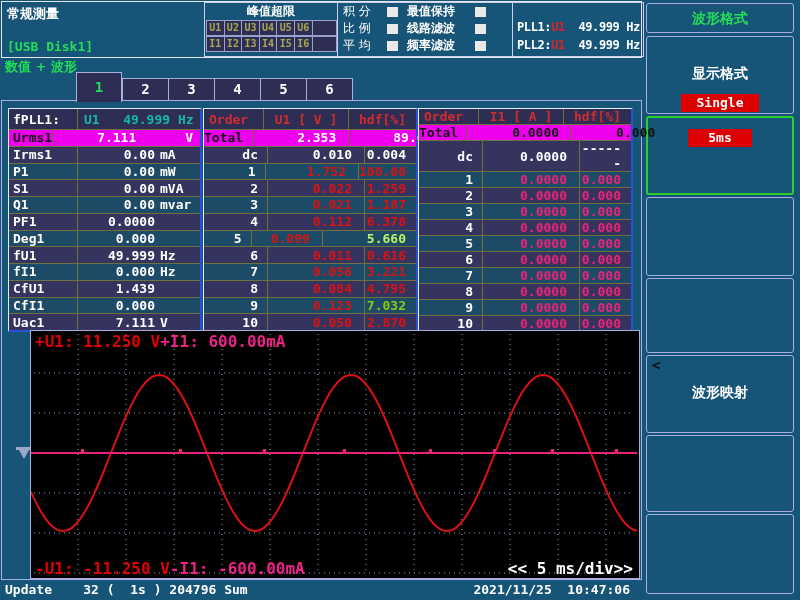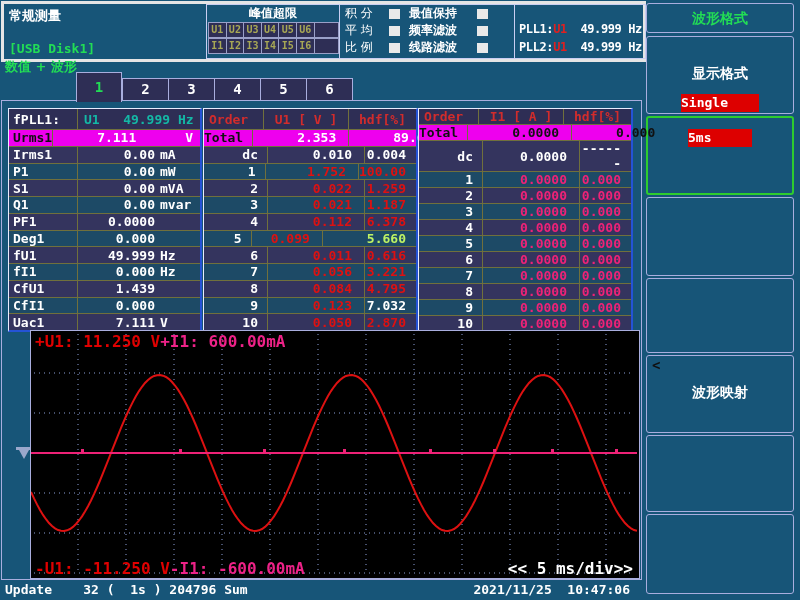--- a/index.html
+++ b/index.html
@@ -5,21 +5,21 @@
   html,body{margin:0;padding:0;}
   body{
     width:800px;height:600px;position:relative;overflow:hidden;
     background:#175578;
     font-family:"DejaVu Sans Mono","Liberation Mono",monospace;
     font-weight:bold;
     -webkit-font-smoothing:none;
   }
 
   
-  .header-box{position:absolute;left:1px;top:1px;width:639px;height:55px;border:3px solid #e5e5e5;}
+  .header-box{position:absolute;left:1px;top:1px;width:639px;height:55px;border:1px solid #e5e5e5;}
   .hdr-title{position:absolute;left:5px;top:3px;font-size:13px;color:#fff;}
   .hdr-storage{position:absolute;left:5px;top:37px;font-size:13px;color:#22dd55;}
   .peak-box{position:absolute;left:202px;top:0px;width:132px;height:53px;border:1px solid #c9cef2;}
   .peak-title{text-align:center;font-size:12px;color:#fff;height:17px;line-height:17px;}
   .chan-row{display:flex;height:16px;padding-left:1px;}
   .chan-cell{width:17px;height:14px;background:#2e2e55;border:1px solid #9aa0c8;border-left:none;
     font-size:10px;line-height:13px;text-align:center;color:#a8a855;}
   .chan-cell:first-child{border-left:1px solid #9aa0c8;}
   .chan-cell.blank{width:24px;}
   .chk-box{position:absolute;left:335px;top:0px;width:174px;height:53px;border:1px solid #c9cef2;}
@@ -77,21 +77,21 @@
     border-left:5px solid transparent;border-right:5px solid transparent;border-top:9px solid #9aa8cc;}
 
   
   .status-left{position:absolute;left:5px;top:582px;font-size:13px;color:#fff;white-space:pre;}
   .status-right{position:absolute;right:170px;top:582px;font-size:13px;color:#fff;white-space:pre;}
 
   
   .side-panel{position:absolute;left:646px;width:148px;border:1px solid #a9aede;border-radius:3px;box-sizing:border-box;}
   .side-title{color:#22dd55;text-align:center;font-size:14px;font-family:"DejaVu Sans",sans-serif;font-weight:bold;}
   .side-label{color:#fff;text-align:center;font-size:14px;font-family:"DejaVu Sans",sans-serif;font-weight:bold;}
-  .badge{margin:11px auto 13px;background:#dd0000;color:#fff;font-size:13px;height:18px;line-height:18px;}
+  .badge{margin:11px auto 13px;background:#dd0000;color:#fff;text-align:center;font-size:13px;height:18px;line-height:18px;}
   .side-panel.selected{border:2px solid #2ecc2e;}
   .side-arrow{position:absolute;left:5px;top:1px;color:#101010;font-size:14px;}
 </style>
 </head>
 <body>
 
 <div class="header-box">
   <div class="hdr-title">常规测量</div>
   <div class="hdr-storage">[USB Disk1]</div>
 
@@ -118,29 +118,29 @@
   </div>
 
   <div class="chk-box">
     <div class="chk-row">
       <span class="chk-l1">积 分</span>
       <span class="chk-sq"></span>
       <span class="chk-l2">最值保持</span>
       <span class="chk-sq last"></span>
     </div>
     <div class="chk-row">
+      <span class="chk-l1">比 例</span>
+      <span class="chk-sq"></span>
+      <span class="chk-l2">线路滤波</span>
+      <span class="chk-sq last"></span>
+    </div>
+    <div class="chk-row">
       <span class="chk-l1">平 均</span>
       <span class="chk-sq"></span>
       <span class="chk-l2">频率滤波</span>
-      <span class="chk-sq last"></span>
-    </div>
-    <div class="chk-row">
-      <span class="chk-l1">比 例</span>
-      <span class="chk-sq"></span>
-      <span class="chk-l2">线路滤波</span>
       <span class="chk-sq last"></span>
     </div>
   </div>
 
   <div class="pll-box">
     <div class="pll-line" style="top:17px;"><span>PLL1:</span><span class="pll-chan">U1</span><span>  49.999 Hz</span></div>
     <div class="pll-line" style="top:35px;"><span>PLL2:</span><span class="pll-chan">U1</span><span>  49.999 Hz</span></div>
   </div>
 </div>
 
@@ -276,21 +276,21 @@
       <span class="h-h" style="color: rgb(221, 17, 17);">3.221</span>
     </div>
     <div class="trow indigo">
       <span class="h-order">8</span>
       <span class="h-v" style="color: rgb(221, 17, 17);">0.084</span>
       <span class="h-h" style="color: rgb(221, 17, 17);">4.795</span>
     </div>
     <div class="trow teal">
       <span class="h-order">9</span>
       <span class="h-v" style="color: rgb(221, 17, 17);">0.123</span>
-      <span class="h-h" style="color: #ffffff;">7.032</span>
+      <span class="h-h" style="color: #84cc16;">7.032</span>
     </div>
     <div class="trow indigo">
       <span class="h-order">10</span>
       <span class="h-v" style="color: rgb(221, 17, 17);">0.050</span>
       <span class="h-h" style="color: rgb(221, 17, 17);">2.870</span>
     </div>
   </div>
 <div class="dtable" style="left:418px;width:212px;">
   <div class="thead">
     <span class="hh-order">Order</span>

